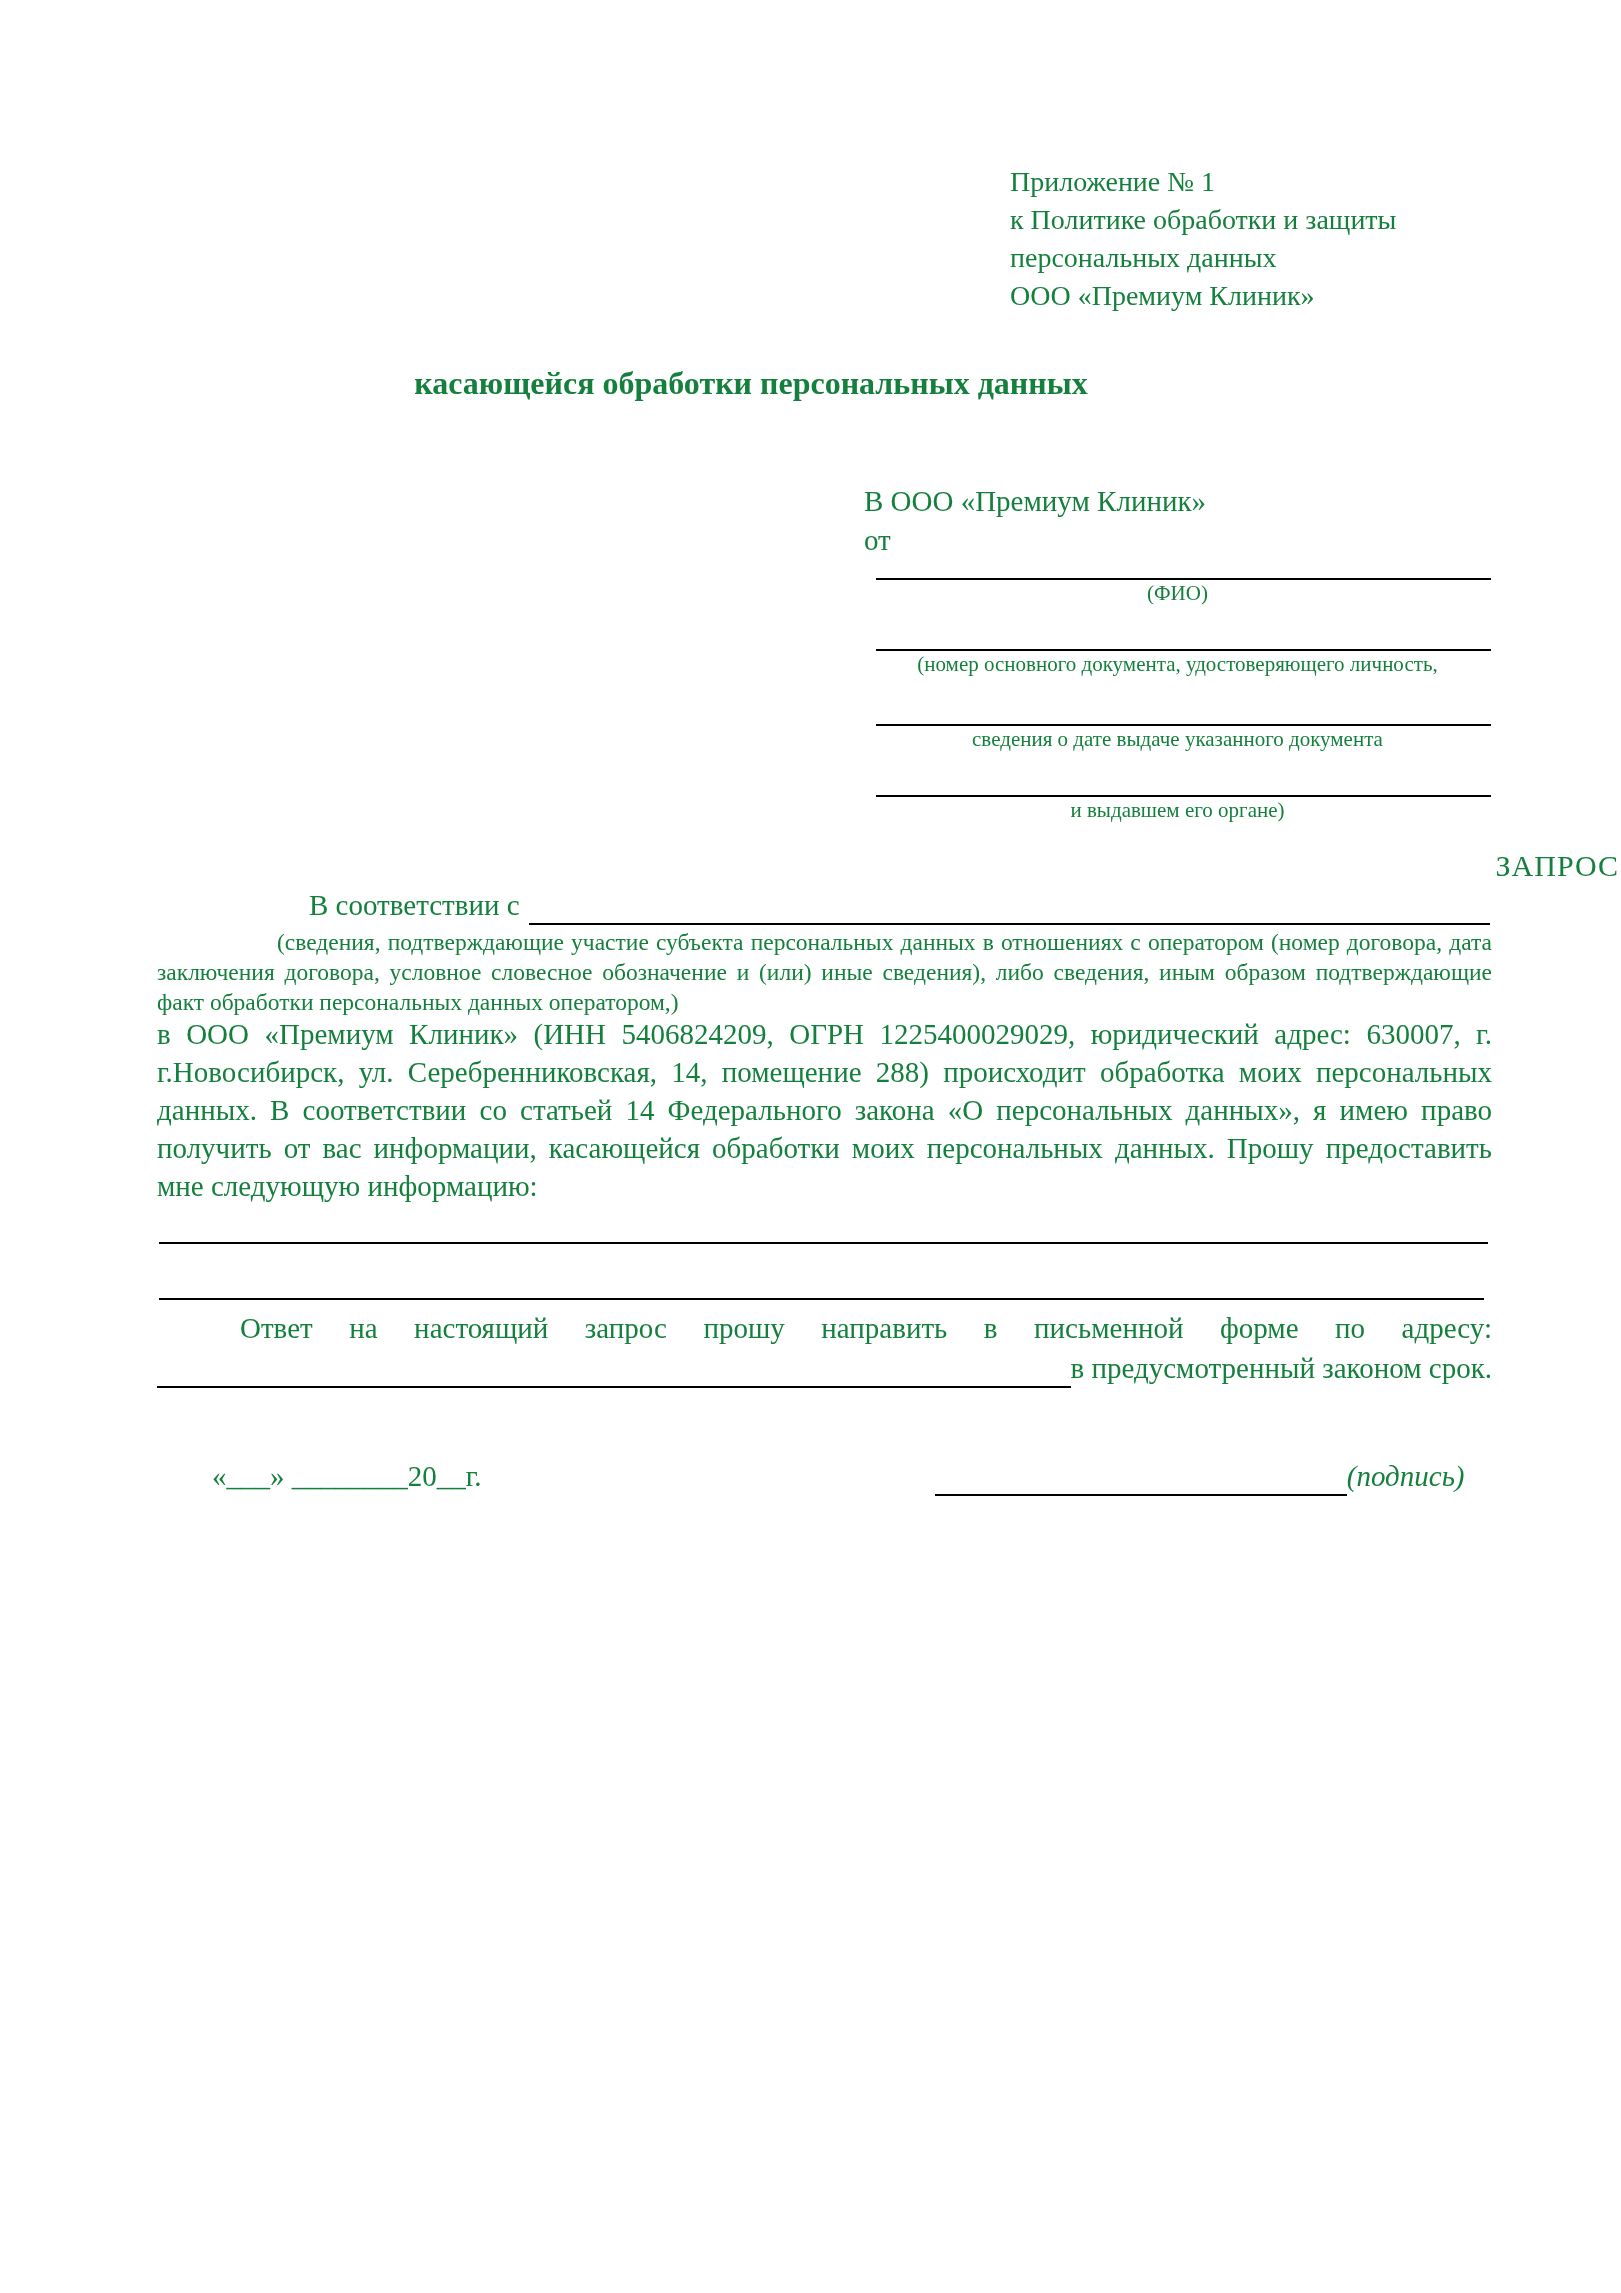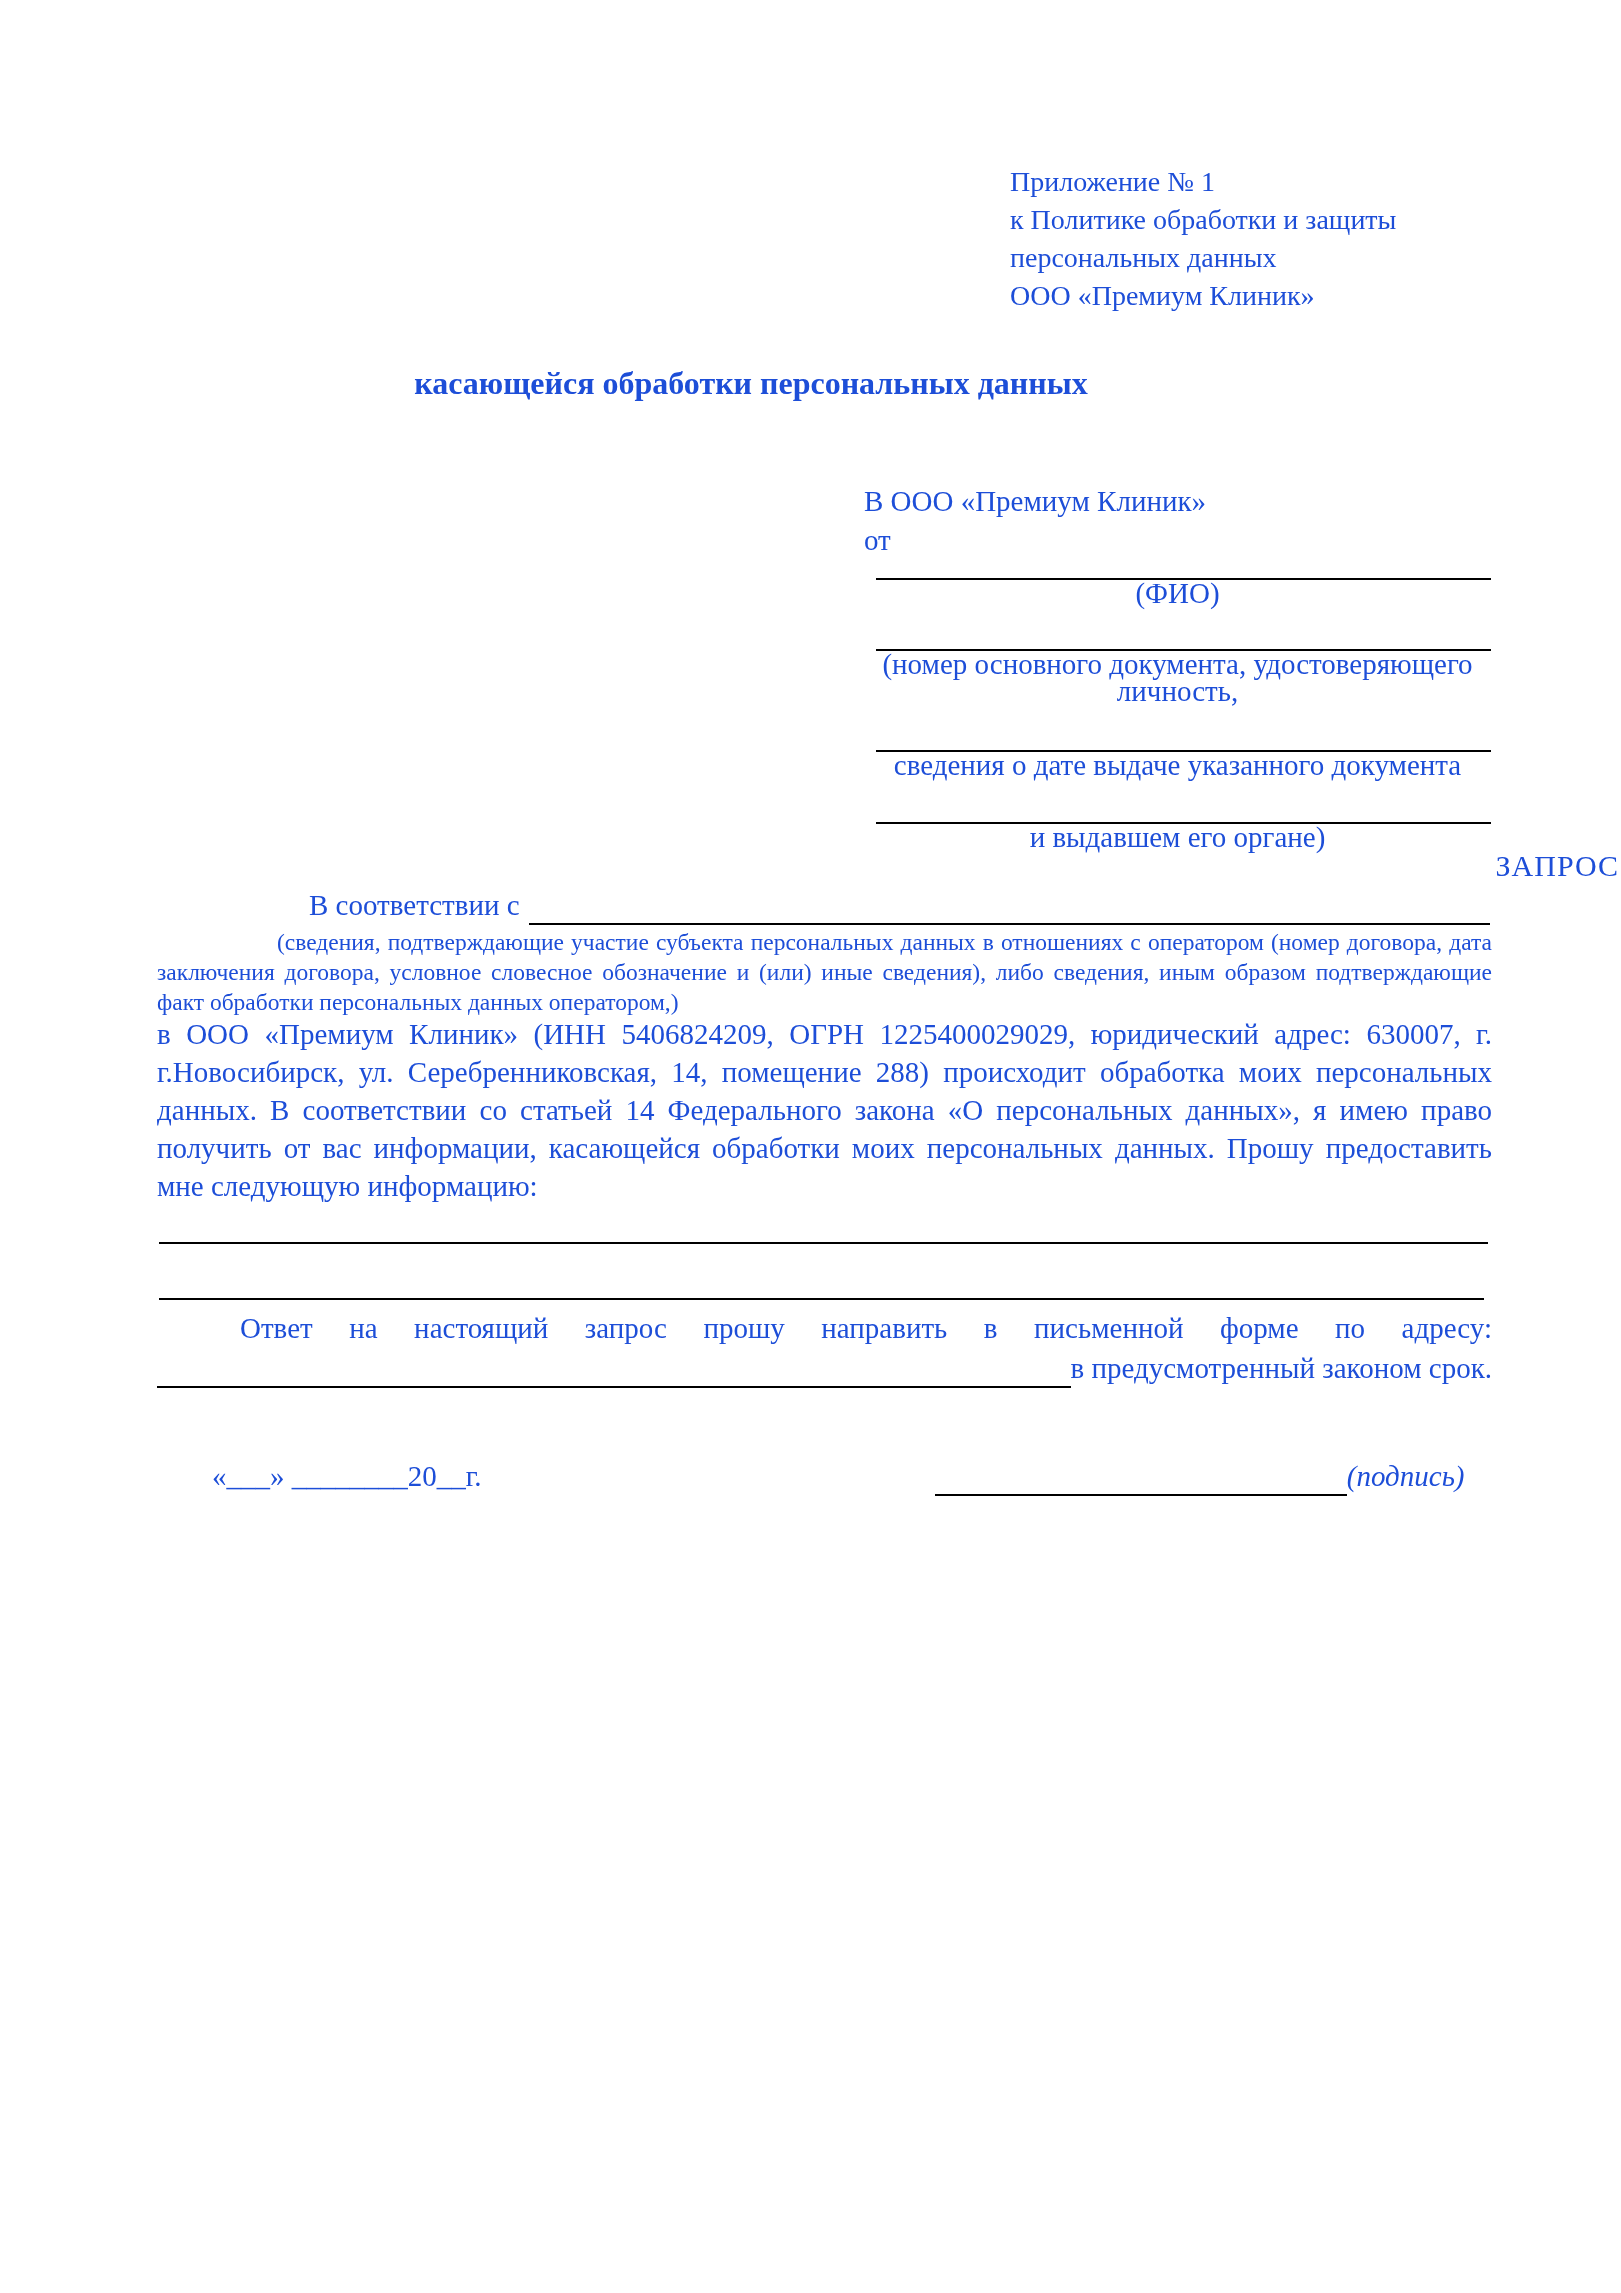--- a/index.html
+++ b/index.html
@@ -1,21 +1,21 @@
 <!DOCTYPE html>
 <html lang="ru"><head>
 <meta charset="utf-8">
 <style>
   html, body { margin: 0; padding: 0; background: #ffffff; }
   .page {
     position: relative;
     width: 1621px;
     height: 1712px;
     background: #ffffff;
-    color: #1d4ed8;
+    color: #15803d;
     font-family: "Liberation Serif", "DejaVu Serif", serif;
     overflow: hidden;
     border-radius: 27px;
   }
   .abs { position: absolute; }
 
   
   .appendix {
     left: 1010px; top: 163px;
     font-size: 28px; line-height: 38px;
@@ -38,21 +38,21 @@
   }
   .field-line {
     border-bottom: 2px solid #000;
     margin-left: 11.8px;
   }
   .fl-1 { height: 17.6px; }
   .fl-2 { height: 43px; }
   .fl-3 { height: 46px; }
   .fl-4 { height: 43px; }
   .field-caption {
-    font-size: 29px; line-height: 26.5px;
+    font-size: 21px; line-height: 26.5px;
     text-align: center;
   }
 
   
   .zapros {
     left: 157px; top: 845px; width: 1462px;
     text-align: right;
     font-size: 30px; line-height: 41px;
     letter-spacing: 1px;
   }

